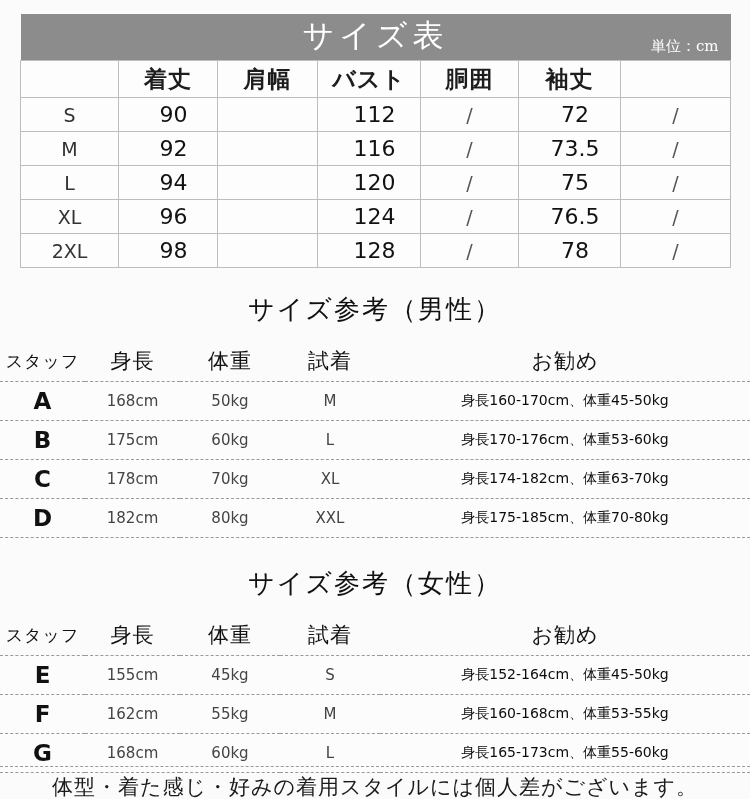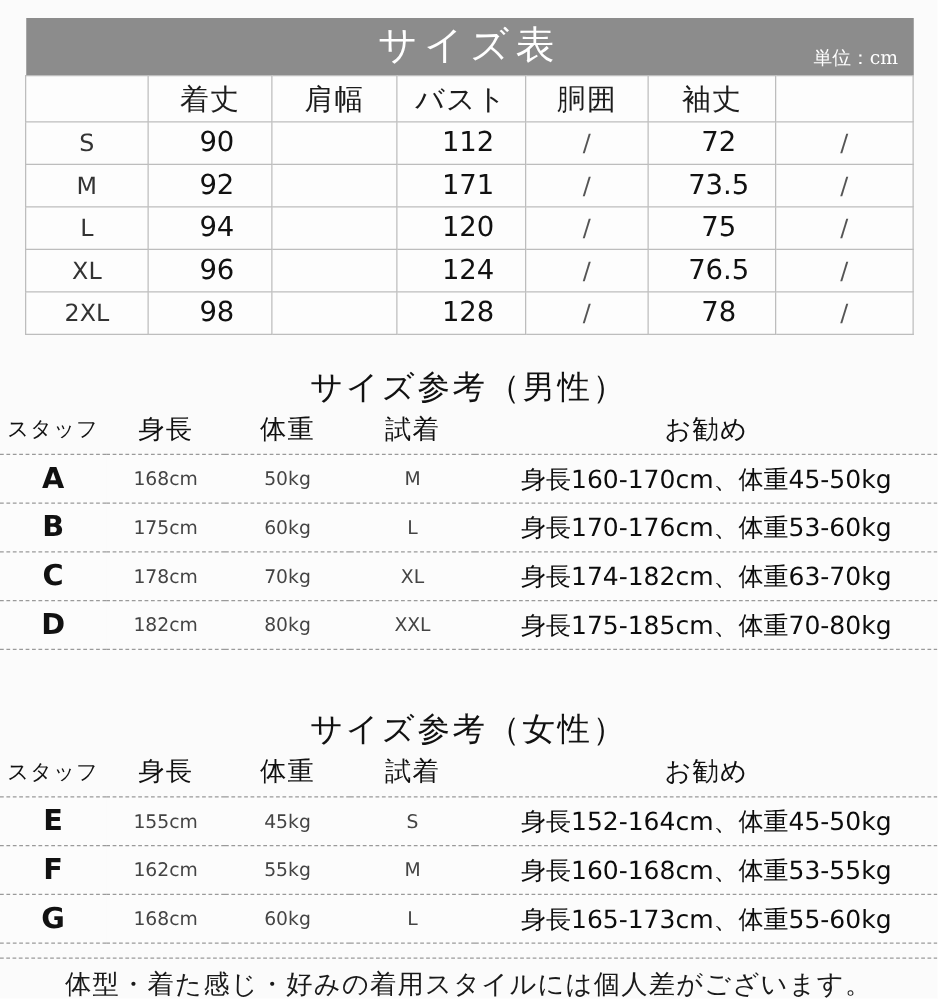--- a/index.html
+++ b/index.html
@@ -75,21 +75,21 @@
   table.size-table td.cell {
     border: 1px solid #bdbdbd;
     background: #fdfdfd;
     text-align: center;
     vertical-align: middle;
     color: #1d1d1d;
     padding: 0;
   }
   table.size-table th {
     height: 36px;
-    font-weight: normal;
+    font-weight: bold;
     font-family: "DejaVu Serif", "Liberation Serif", serif;
     font-size: 23px;
     letter-spacing: 1px;
   }
   table.size-table tr.data-row td.cell {
     height: 33px;
   }
   td.cell .sz {
     font-family: "DejaVu Sans", "Liberation Sans", sans-serif;
     font-size: 19px;
@@ -118,21 +118,21 @@
     font-family: "DejaVu Serif", "Liberation Serif", serif;
     font-size: 26px;
     color: #111;
     letter-spacing: 2px;
     white-space: nowrap;
   }
   table.staff-table {
     width: 750px;
     border-collapse: collapse;
     table-layout: fixed;
-    margin-top: 2px;
+    margin-top: 20px;
   }
   table.staff-table col.s-staff { width: 85px; }
   table.staff-table col.s-h     { width: 95px; }
   table.staff-table col.s-w     { width: 100px; }
   table.staff-table col.s-try   { width: 100px; }
   table.staff-table col.s-rec   { width: 370px; }
 
   table.staff-table th {
     font-weight: normal;
     font-family: "DejaVu Serif", "Liberation Serif", serif;
@@ -169,21 +169,21 @@
     font-size: 15px;
     color: #444;
   }
   td.staff-try {
     font-family: "DejaVu Sans", "Liberation Sans", sans-serif;
     font-size: 15px;
     color: #444;
   }
   td.staff-rec {
     font-family: "DejaVu Sans", "Liberation Sans", sans-serif;
-    font-size: 20px;
+    font-size: 14px;
     color: #0c0c0c;
     text-align: center;
     white-space: nowrap;
     letter-spacing: 0px;
   }
 
   
   .footer {
     position: absolute;
     left: 0;
@@ -242,21 +242,21 @@
           <td class="cell"><span class="num"></span></td>
           <td class="cell"><span class="num">112</span></td>
           <td class="cell"><span class="slash">/</span></td>
           <td class="cell"><span class="num">72</span></td>
           <td class="cell"><span class="slash">/</span></td>
         </tr>
         <tr class="data-row">
           <td class="cell"><span class="sz">M</span></td>
           <td class="cell"><span class="num">92</span></td>
           <td class="cell"><span class="num"></span></td>
-          <td class="cell"><span class="num">171</span></td>
+          <td class="cell"><span class="num">116</span></td>
           <td class="cell"><span class="slash">/</span></td>
           <td class="cell"><span class="num">73.5</span></td>
           <td class="cell"><span class="slash">/</span></td>
         </tr>
         <tr class="data-row">
           <td class="cell"><span class="sz">L</span></td>
           <td class="cell"><span class="num">94</span></td>
           <td class="cell"><span class="num"></span></td>
           <td class="cell"><span class="num">120</span></td>
           <td class="cell"><span class="slash">/</span></td>

